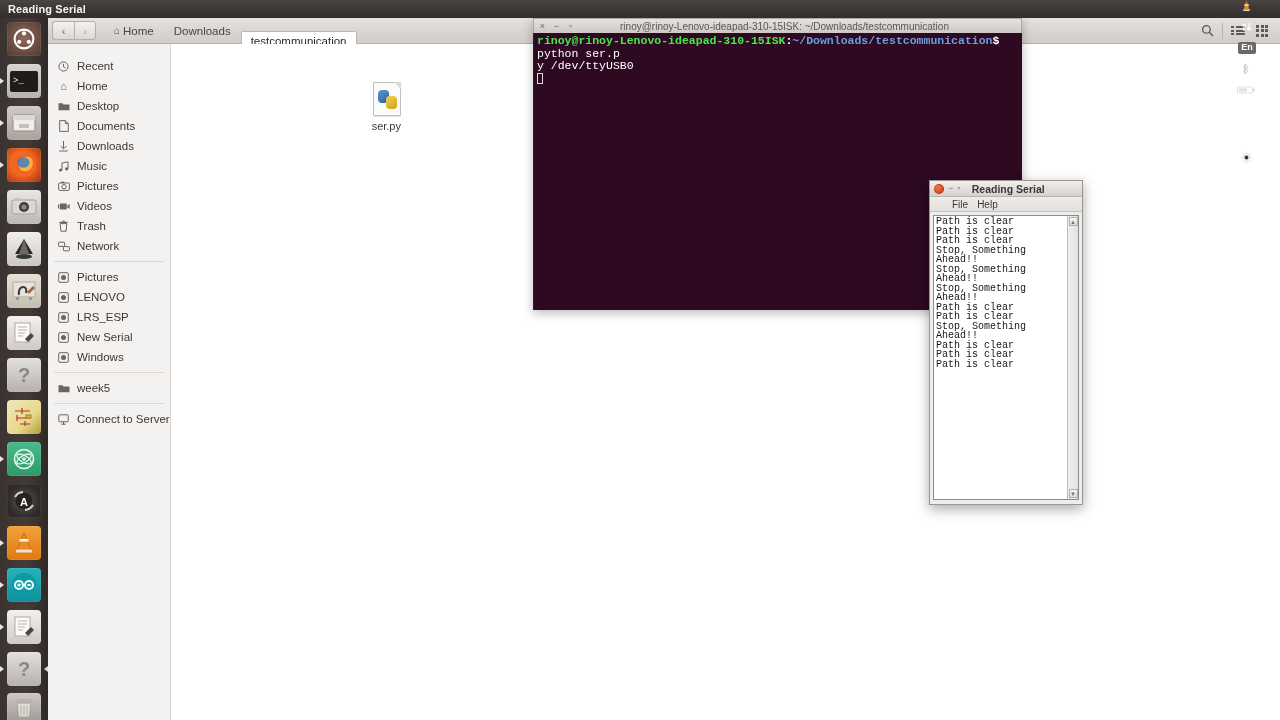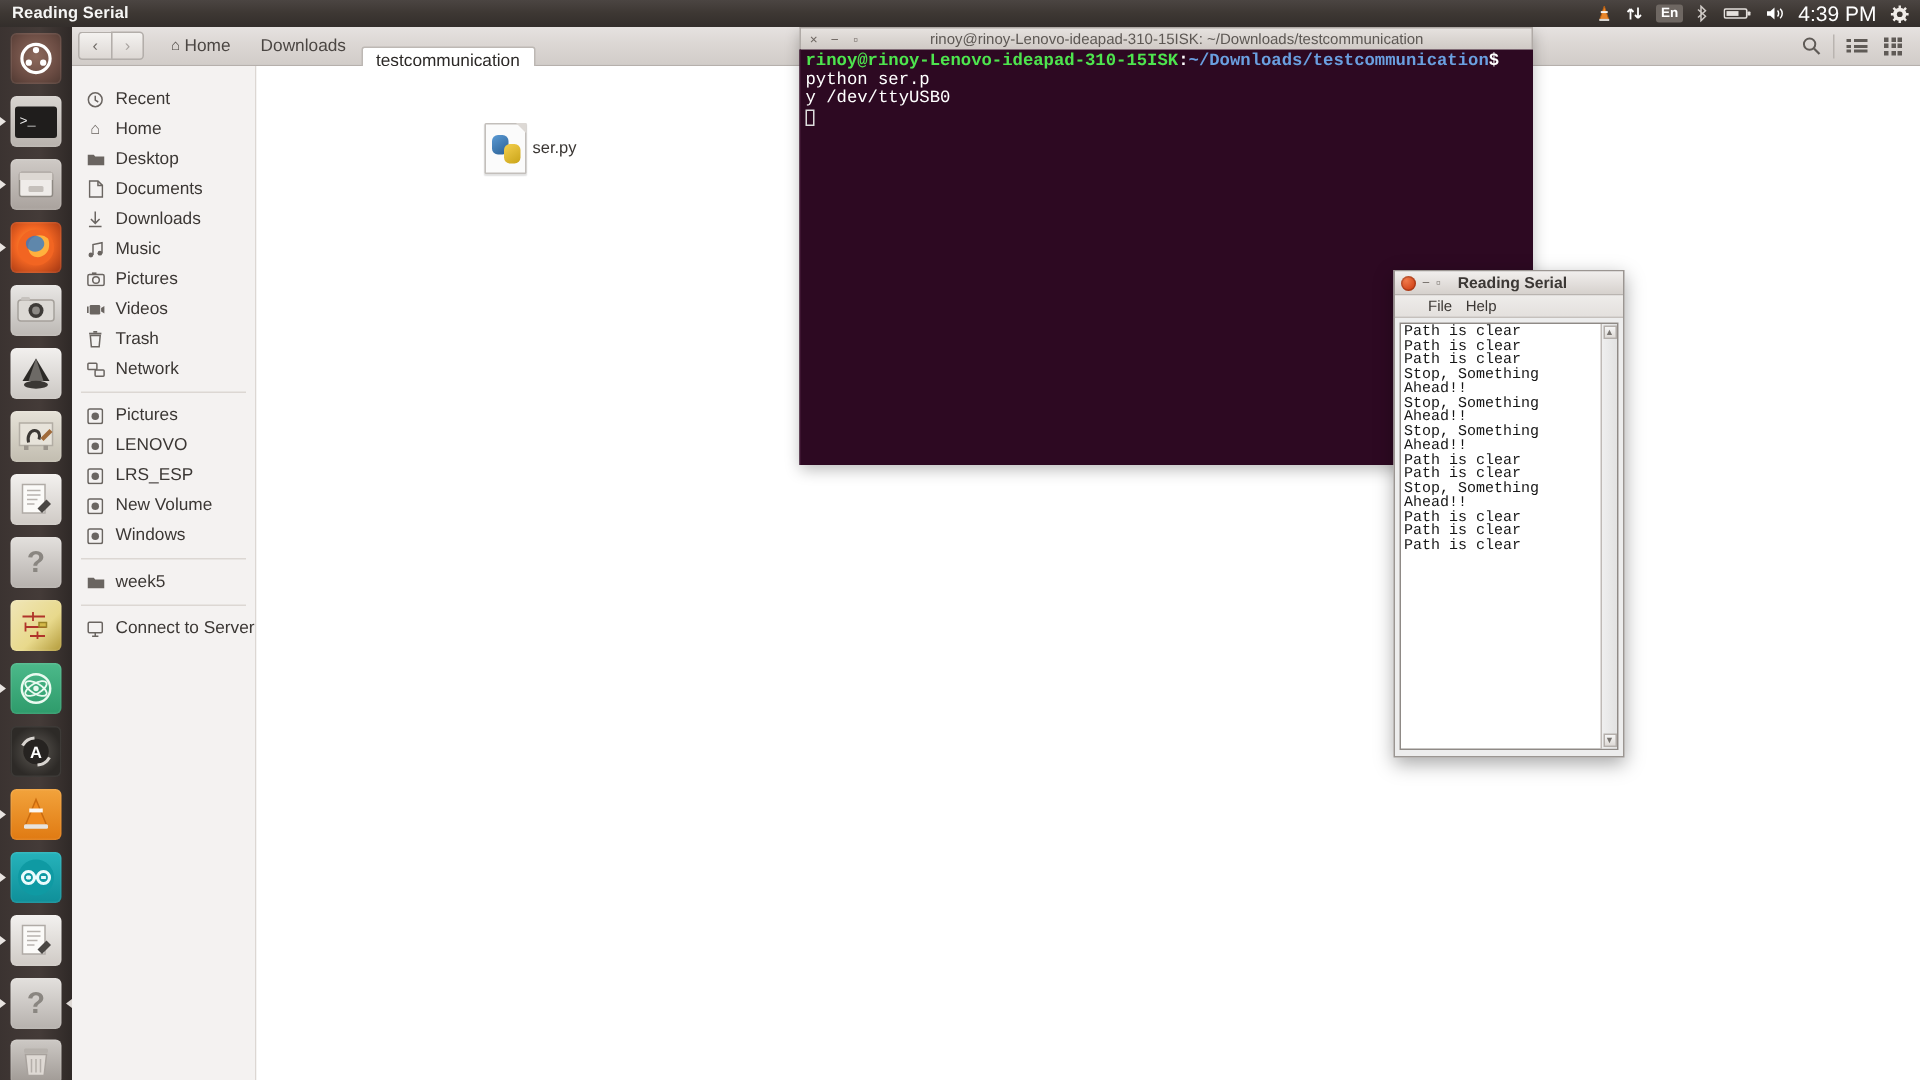--- a/index.html
+++ b/index.html
@@ -18,21 +18,21 @@
     display: flex; align-items: center;
     color: #ffffff; font-size: 11px;
     z-index: 90;
   }
   #panel-title {
     margin-left: 8px; font-weight: bold; font-size: 11px;
     color: #f6f6f5; letter-spacing: .1px;
   }
   #panel-right {
     margin-left: auto; display: flex; align-items: center; gap: 9px;
-    padding-right: 7px; height: 18px;
+    padding-right: 7px; height: 18px; flex-direction: column;
   }
   .tray-ico { display: flex; align-items: center; justify-content: center; height: 18px; }
   .clock { font-size: 14px; color: #ffffff; }
   .kbd-badge {
     background: #6e6762; color: #fff; font-size: 9px; font-weight: bold;
     padding: 1px 3px; border-radius: 2px; line-height: 1.1;
   }
 
   
   #launcher {
@@ -128,21 +128,21 @@
     height: 20px; display: flex; align-items: center; gap: 7px;
     padding-left: 9px; color: #3b3734;
   }
   .side-icon {
     width: 13px; height: 13px; display: flex; align-items: center; justify-content: center;
     font-size: 11px; color: #6a6561; flex: none;
   }
   .side-sep { height: 1px; background: #dcd7d3; margin: 5px 6px; }
   #fm-content { flex: 1; background: #ffffff; padding: 8px 0 0 8px; position: relative; }
   .file-tile {
-    width: 78px; display: flex; flex-direction: row; align-items: center;
+    width: 78px; display: flex; flex-direction: column; align-items: flex-end;
     gap: 4px; padding-top: 4px;
     position: absolute; left: 152px; top: 34px;
   }
   .pyfile-ico {
     width: 28px; height: 34px; background: #fbfbfb;
     border: 1px solid #c3bfbb; border-radius: 1px;
     position: relative; box-shadow: 0 1px 1px rgba(0,0,0,.12);
     display: flex; align-items: center; justify-content: center;
   }
   .pyfile-ico::after {
@@ -648,21 +648,21 @@
           </span>
           <span>LRS_ESP</span>
         </div>
         <div class="side-item">
           <span class="side-icon">
             <svg width="11" height="11" viewBox="0 0 11 11">
                 <rect x=".7" y=".7" width="9.6" height="9.6" rx="1.2" fill="none" stroke="#6a6561"></rect>
                 <rect x="3" y="3" width="5" height="5" rx="2.5" fill="#6a6561"></rect>
               </svg>
           </span>
-          <span>New Volume</span>
+          <span>New Serial</span>
         </div>
         <div class="side-item">
           <span class="side-icon">
             <svg width="11" height="11" viewBox="0 0 11 11">
                 <rect x=".7" y=".7" width="9.6" height="9.6" rx="1.2" fill="none" stroke="#6a6561"></rect>
                 <rect x="3" y="3" width="5" height="5" rx="2.5" fill="#6a6561"></rect>
               </svg>
           </span>
           <span>Windows</span>
         </div>

